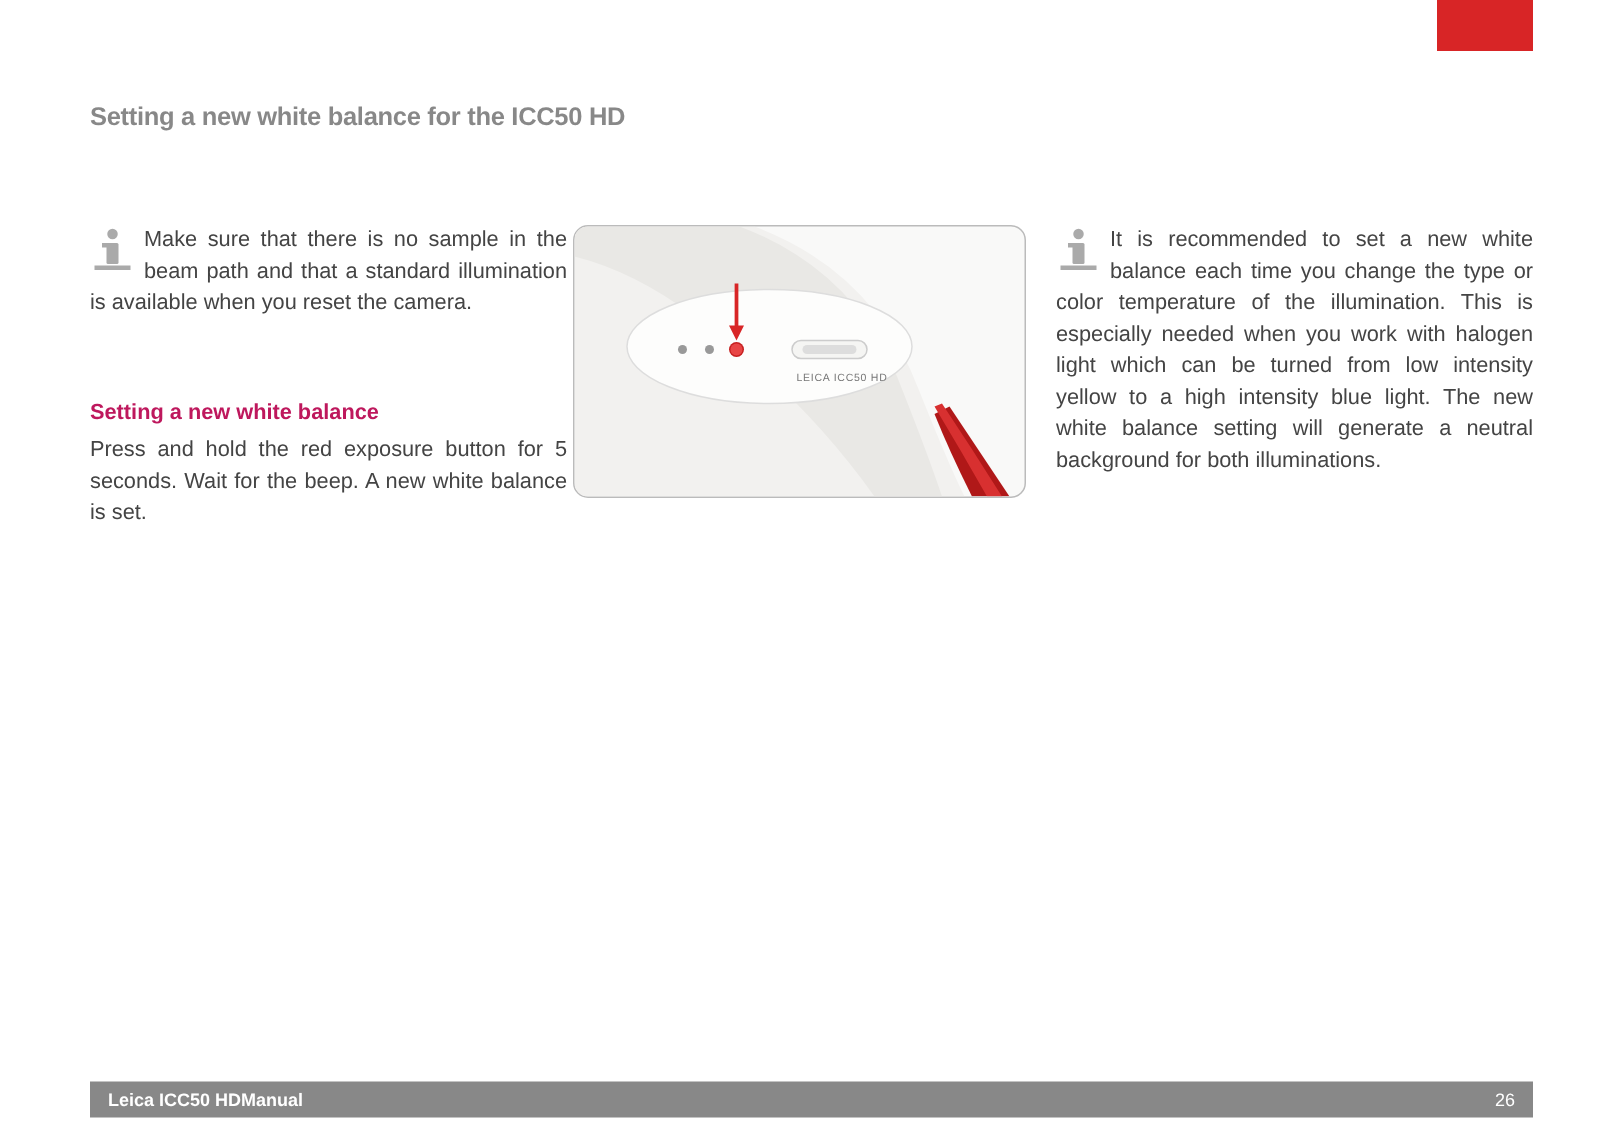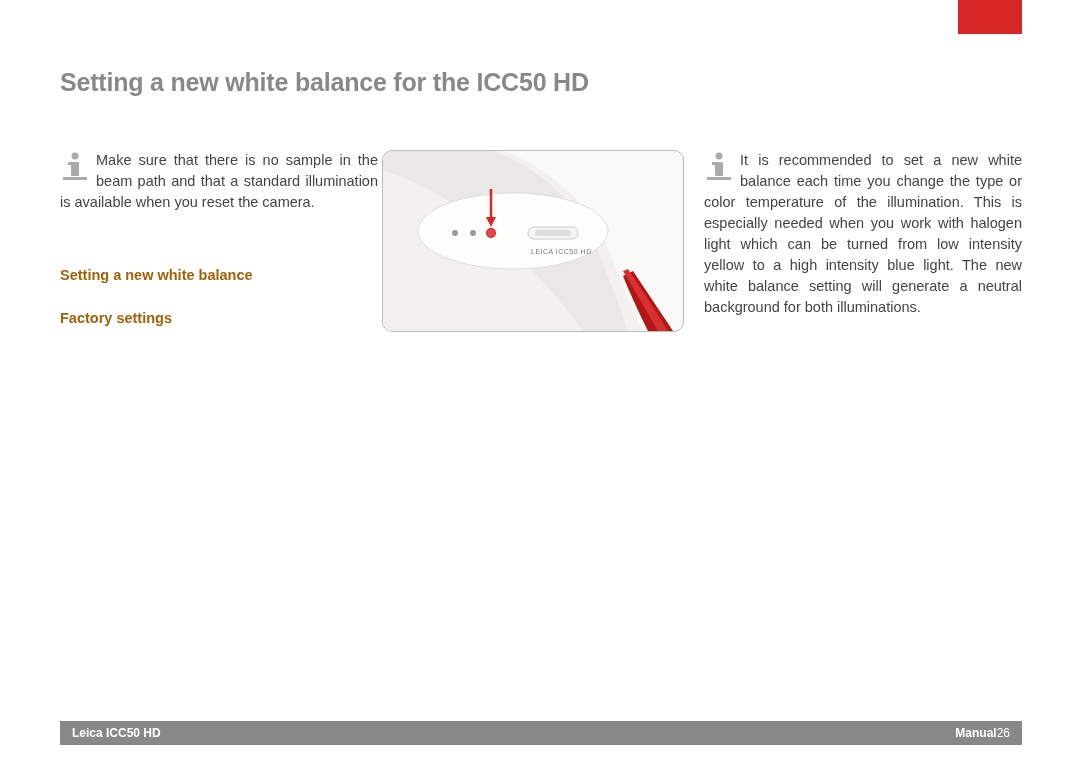--- a/index.html
+++ b/index.html
@@ -17,21 +17,21 @@
     top: 0;
     right: 58px;
     width: 64px;
     height: 34px;
     background: #d82526;
   }
   .page-title {
     position: absolute;
     top: 68px;
     left: 60px;
-    font-size: 25px;
+    font-size: 17px;
     font-weight: 700;
     color: #888;
     letter-spacing: -0.2px;
   }
   .columns {
     position: absolute;
     top: 150px;
     left: 60px;
     right: 58px;
     display: flex;
@@ -48,21 +48,21 @@
     display: inline-block;
     vertical-align: top;
     width: 30px;
     height: 34px;
     margin-right: 6px;
     float: left;
   }
   .info-svg { width: 30px; height: 34px; }
   .subhead {
     font-weight: 700;
-    color: #a16207;
+    color: #be185d;
     margin-top: 22px;
     margin-bottom: 4px;
     font-size: 14.5px;
   }
   .subhead.first { margin-top: 52px; }
   .justify { text-align: justify; }
   .center-image {
     width: 300px;
     height: 180px;
     border: 1px solid #bbb;
@@ -80,21 +80,21 @@
     color: #fff;
     font-size: 12px;
     font-weight: 700;
     height: 24px;
     display: flex;
     align-items: center;
     padding: 0 12px;
     box-sizing: border-box;
   }
   .footer-left { flex: 0 0 auto; }
-  .footer-center { flex: 1; text-align: right; }
+  .footer-center { flex: 1; text-align: left; }
   .footer-right { flex: 0 0 auto; font-weight: 400; text-align: center; }
 </style>
 </head>
 <body>
 
 <div class="red-tab"></div>
 
 <div class="page-title">Setting a new white balance for the ICC50 HD</div>
 
 <div class="columns">
@@ -104,22 +104,22 @@
       <svg class="info-svg" viewBox="0 0 30 34">
         <rect x="3" y="27" width="24" height="3" fill="#aaa"></rect>
         <circle cx="15" cy="6" r="3.5" fill="#aaa"></circle>
         <rect x="11" y="12" width="8" height="14" rx="1" fill="#aaa"></rect>
         <rect x="8" y="12" width="6" height="3" fill="#aaa"></rect>
       </svg>
     </span>
     <p class="justify">Make sure that there is no sample in the beam path and that a standard illumination is available when you reset the camera.</p>
 
     <div class="subhead first">Setting a new white balance</div>
+    <p class="justify">Press and hold the red exposure button for 5 seconds. Wait for the beep. A new white balance is set.</p>
 
-    <div class="subhead">Factory settings</div>
   </div>
 
   <div class="col">
     <div class="center-image">
       <svg width="300" height="180" viewBox="0 0 300 180">
 
         <path d="M 0 0 L 120 0 Q 200 30 230 110 Q 250 160 260 180 L 0 180 Z" fill="#f2f1ef"></path>
         <path d="M 0 0 L 110 0 Q 185 28 215 100 Q 235 150 245 180 L 200 180 Q 150 110 80 60 Q 40 30 0 20 Z" fill="#e9e8e5"></path>
 
         <ellipse cx="130" cy="80" rx="95" ry="38" fill="#fdfdfc" stroke="#ddd" stroke-width="1"></ellipse>

